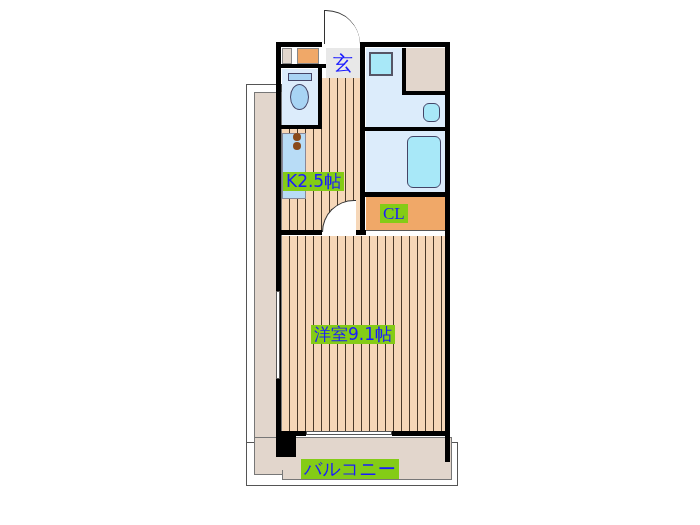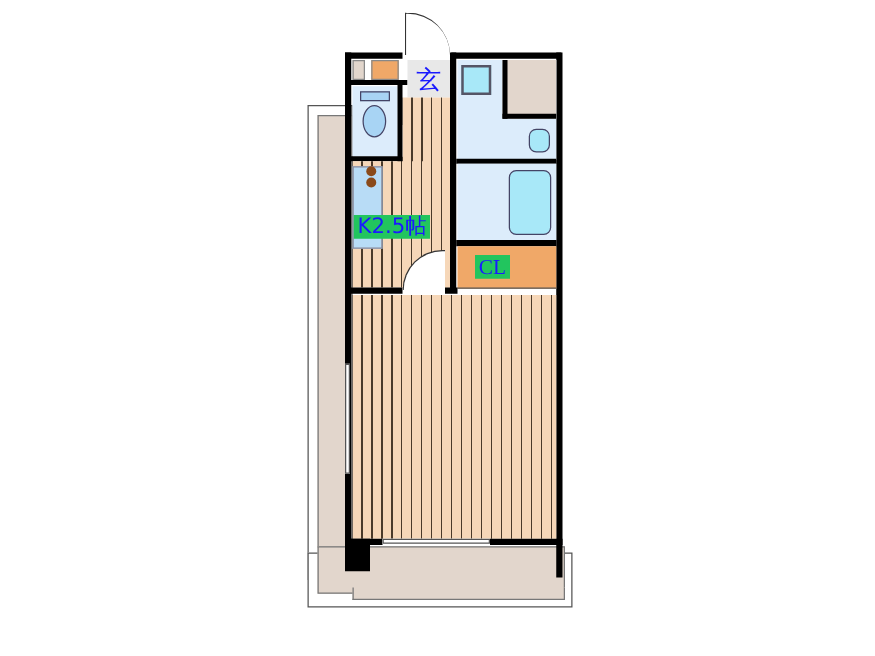--- a/index.html
+++ b/index.html
@@ -4,21 +4,21 @@
 <style>
   html, body { margin:0; padding:0; background:#ffffff; }
   body { width:700px; height:525px; position:relative; overflow:hidden; font-family:"DejaVu Sans", sans-serif; }
   .abs { position:absolute; box-sizing:border-box; }
   .wall { position:absolute; background:#000; }
   .floor-wood {
     background: repeating-linear-gradient(90deg, #f6d7b8 0px, #f6d7b8 7px, #4a3a2a 7px, #4a3a2a 8px);
   }
   .tile { background:#dcecfb; }
   .label {
-    position:absolute; background:#22c55e; color:#1a1aff; white-space:nowrap;
+    position:absolute; background:#84cc16; color:#1a1aff; white-space:nowrap;
     font-family:"DejaVu Sans", sans-serif; line-height:1; padding:1px 3px;
   }
 </style>
 </head>
 <body>
 
 <div class="abs" style="left:0;top:0;width:700px;height:525px;">
 
   <div class="abs" style="left:246px;top:84px;width:36px;height:380px;border:1px solid #555;background:#fff;"></div>
   <div class="abs" style="left:254px;top:92px;width:28px;height:346px;background:#e2d6cc;border:1px solid #777;"></div>
@@ -71,22 +71,24 @@
   <div class="abs" style="left:407px;top:136px;width:34px;height:52px;background:#a8e8f8;border:1px solid #446;border-radius:6px;"></div>
   <div class="wall" style="left:365px;top:192px;width:80px;height:5px;"></div>
 
   <div class="abs" style="left:366px;top:197px;width:79px;height:34px;background:#f0a868;border-bottom:1px solid #555;"></div>
   <div class="label" style="left:380px;top:204px;font-size:17px;font-family:Liberation Serif, serif;">CL</div>
 
   <div class="wall" style="left:276px;top:230px;width:46px;height:5px;"></div>
   <div class="wall" style="left:356px;top:230px;width:10px;height:5px;"></div>
 
   <div class="abs floor-wood" style="left:282px;top:236px;width:163px;height:195px;"></div>
+  <div class="label" style="left:311px;top:325px;font-size:17px;">洋室9.1帖</div>
 
   <div class="abs" style="left:276px;top:291px;width:4px;height:88px;background:#fff;border:1px solid #555;"></div>
 
   <div class="wall" style="left:276px;top:431px;width:30px;height:5px;"></div>
   <div class="wall" style="left:276px;top:431px;width:20px;height:26px;"></div>
   <div class="wall" style="left:392px;top:431px;width:58px;height:5px;"></div>
   <div class="abs" style="left:306px;top:431px;width:86px;height:4px;background:#fff;border:1px solid #555;"></div>
 
+  <div class="label" style="left:301px;top:459px;font-size:18px;">バルコニー</div>
 
 </div>
 
 </body></html>

